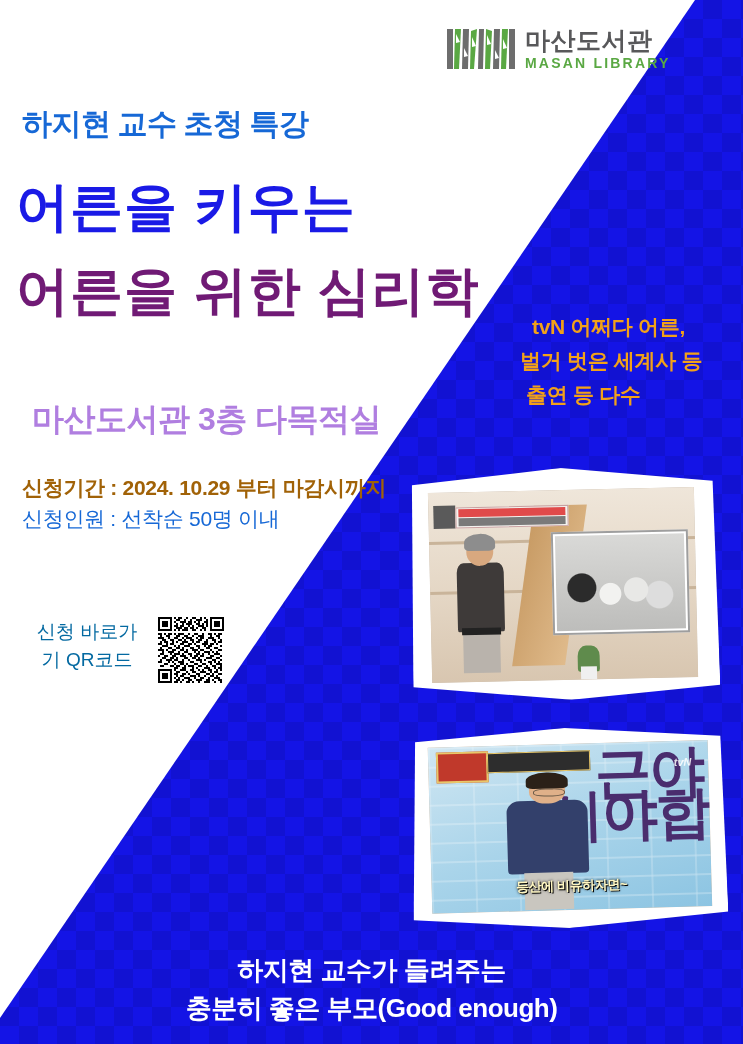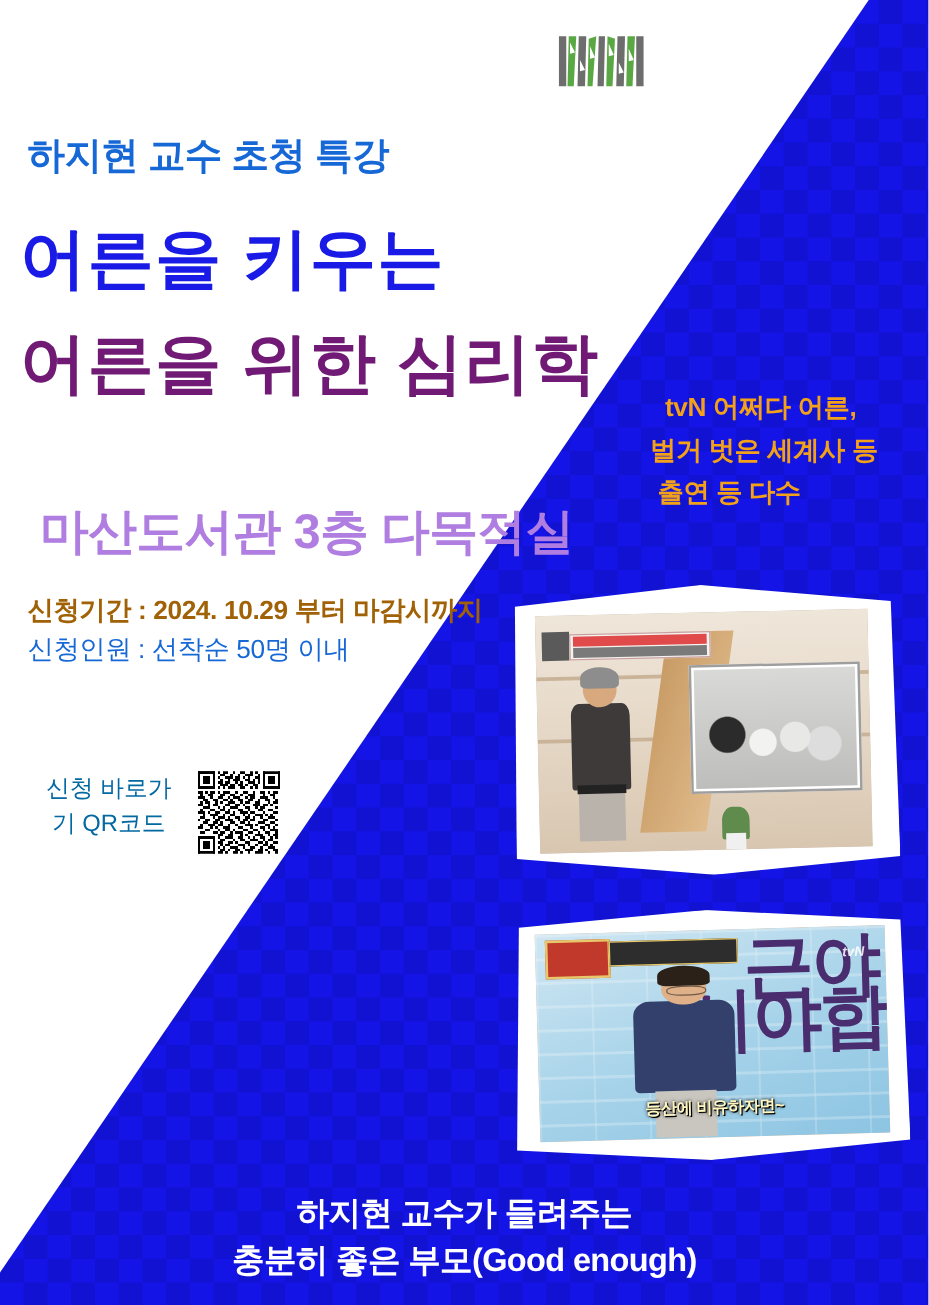--- a/index.html
+++ b/index.html
@@ -29,28 +29,28 @@
   }
 
   
   .logo{position:absolute;left:447px;top:28px;display:flex;align-items:center;gap:10px;}
   .logo-mark{width:68px;height:42px;flex:0 0 auto;}
   .logo-text{line-height:1;}
   .logo-ko{font-size:25px;font-weight:700;color:#58585a;letter-spacing:0.5px;display:block;}
   .logo-en{font-size:14px;font-weight:700;color:#5aa843;letter-spacing:2.2px;display:block;margin-top:3px;}
 
   
-  .kicker{position:absolute;left:22px;top:104px;font-size:30px;font-weight:700;color:#1668d6;letter-spacing:-0.5px;white-space:nowrap;}
+  .kicker{position:absolute;left:22px;top:104px;font-size:30px;font-weight:700;color:#1668d6;letter-spacing:-0.5px;white-space:nowrap;font-family:Liberation Serif, serif;}
   .title1{position:absolute;left:16px;top:172px;font-size:53px;font-weight:800;color:#1a1ae6;letter-spacing:1px;white-space:nowrap;text-align:center;}
   .title2{position:absolute;left:16px;top:256px;font-size:53px;font-weight:800;color:#701a75;letter-spacing:1px;white-space:nowrap;}
 
   
   .dateline{position:absolute;left:32px;top:362px;font-size:33px;font-weight:800;color:#b07ee0;letter-spacing:-0.5px;white-space:nowrap;}
   .dateline .dow{font-size:19px;font-weight:700;vertical-align:2px;}
-  .venue{position:absolute;left:32px;top:398px;font-size:39px;font-weight:800;color:#b07ee0;letter-spacing:-0.5px;white-space:nowrap;}
+  .venue{position:absolute;left:32px;top:398px;font-size:32px;font-weight:800;color:#b07ee0;letter-spacing:-0.5px;white-space:nowrap;}
 
   
   .apply1{position:absolute;left:22px;top:474px;font-size:21px;font-weight:700;color:#a16207;letter-spacing:-0.3px;white-space:nowrap;}
   .apply2{position:absolute;left:22px;top:505px;font-size:21px;font-weight:400;color:#1668d6;letter-spacing:-0.3px;white-space:nowrap;}
 
   
   .qr-label{position:absolute;left:28px;top:618px;width:118px;text-align:center;font-size:19px;font-weight:500;color:#0369a1;line-height:1.45;}
   .qr-box{position:absolute;left:158px;top:617px;width:66px;height:66px;background:#fff;}
   .qr-box svg{display:block;width:66px;height:66px;}
 
@@ -144,20 +144,24 @@
       <polygon points="47,1 53,1 52,41 46,41" fill="#6d6d6d"></polygon>
       <polygon points="55,1 61,1 59,41 54,41" fill="#5aa843"></polygon>
       <rect x="62" y="1" width="6" height="40" fill="#6d6d6d"></rect>
       <polygon points="9,6 13,14 9,15" fill="#ffffff"></polygon>
       <polygon points="25,9 29,18 25,19" fill="#ffffff"></polygon>
       <polygon points="40,7 44,16 40,17" fill="#ffffff"></polygon>
       <polygon points="56,11 60,20 56,21" fill="#ffffff"></polygon>
       <polygon points="17,20 21,28 17,29" fill="#ffffff"></polygon>
       <polygon points="48,22 52,30 48,31" fill="#ffffff"></polygon>
     </svg>
+    <span class="logo-text">
+      <span class="logo-ko">마산도서관</span>
+      <span class="logo-en">MASAN LIBRARY</span>
+    </span>
   </div>
 
   <div class="kicker">하지현 교수 초청 특강</div>
   <div class="title1">어른을 키우는</div>
   <div class="title2">어른을 위한 심리학</div>
 
   <div class="venue">마산도서관 3층 다목적실</div>
 
   <div class="apply1">신청기간 : 2024. 10.29 부터  마감시까지</div>
   <div class="apply2">신청인원 : 선착순 50명 이내</div>

